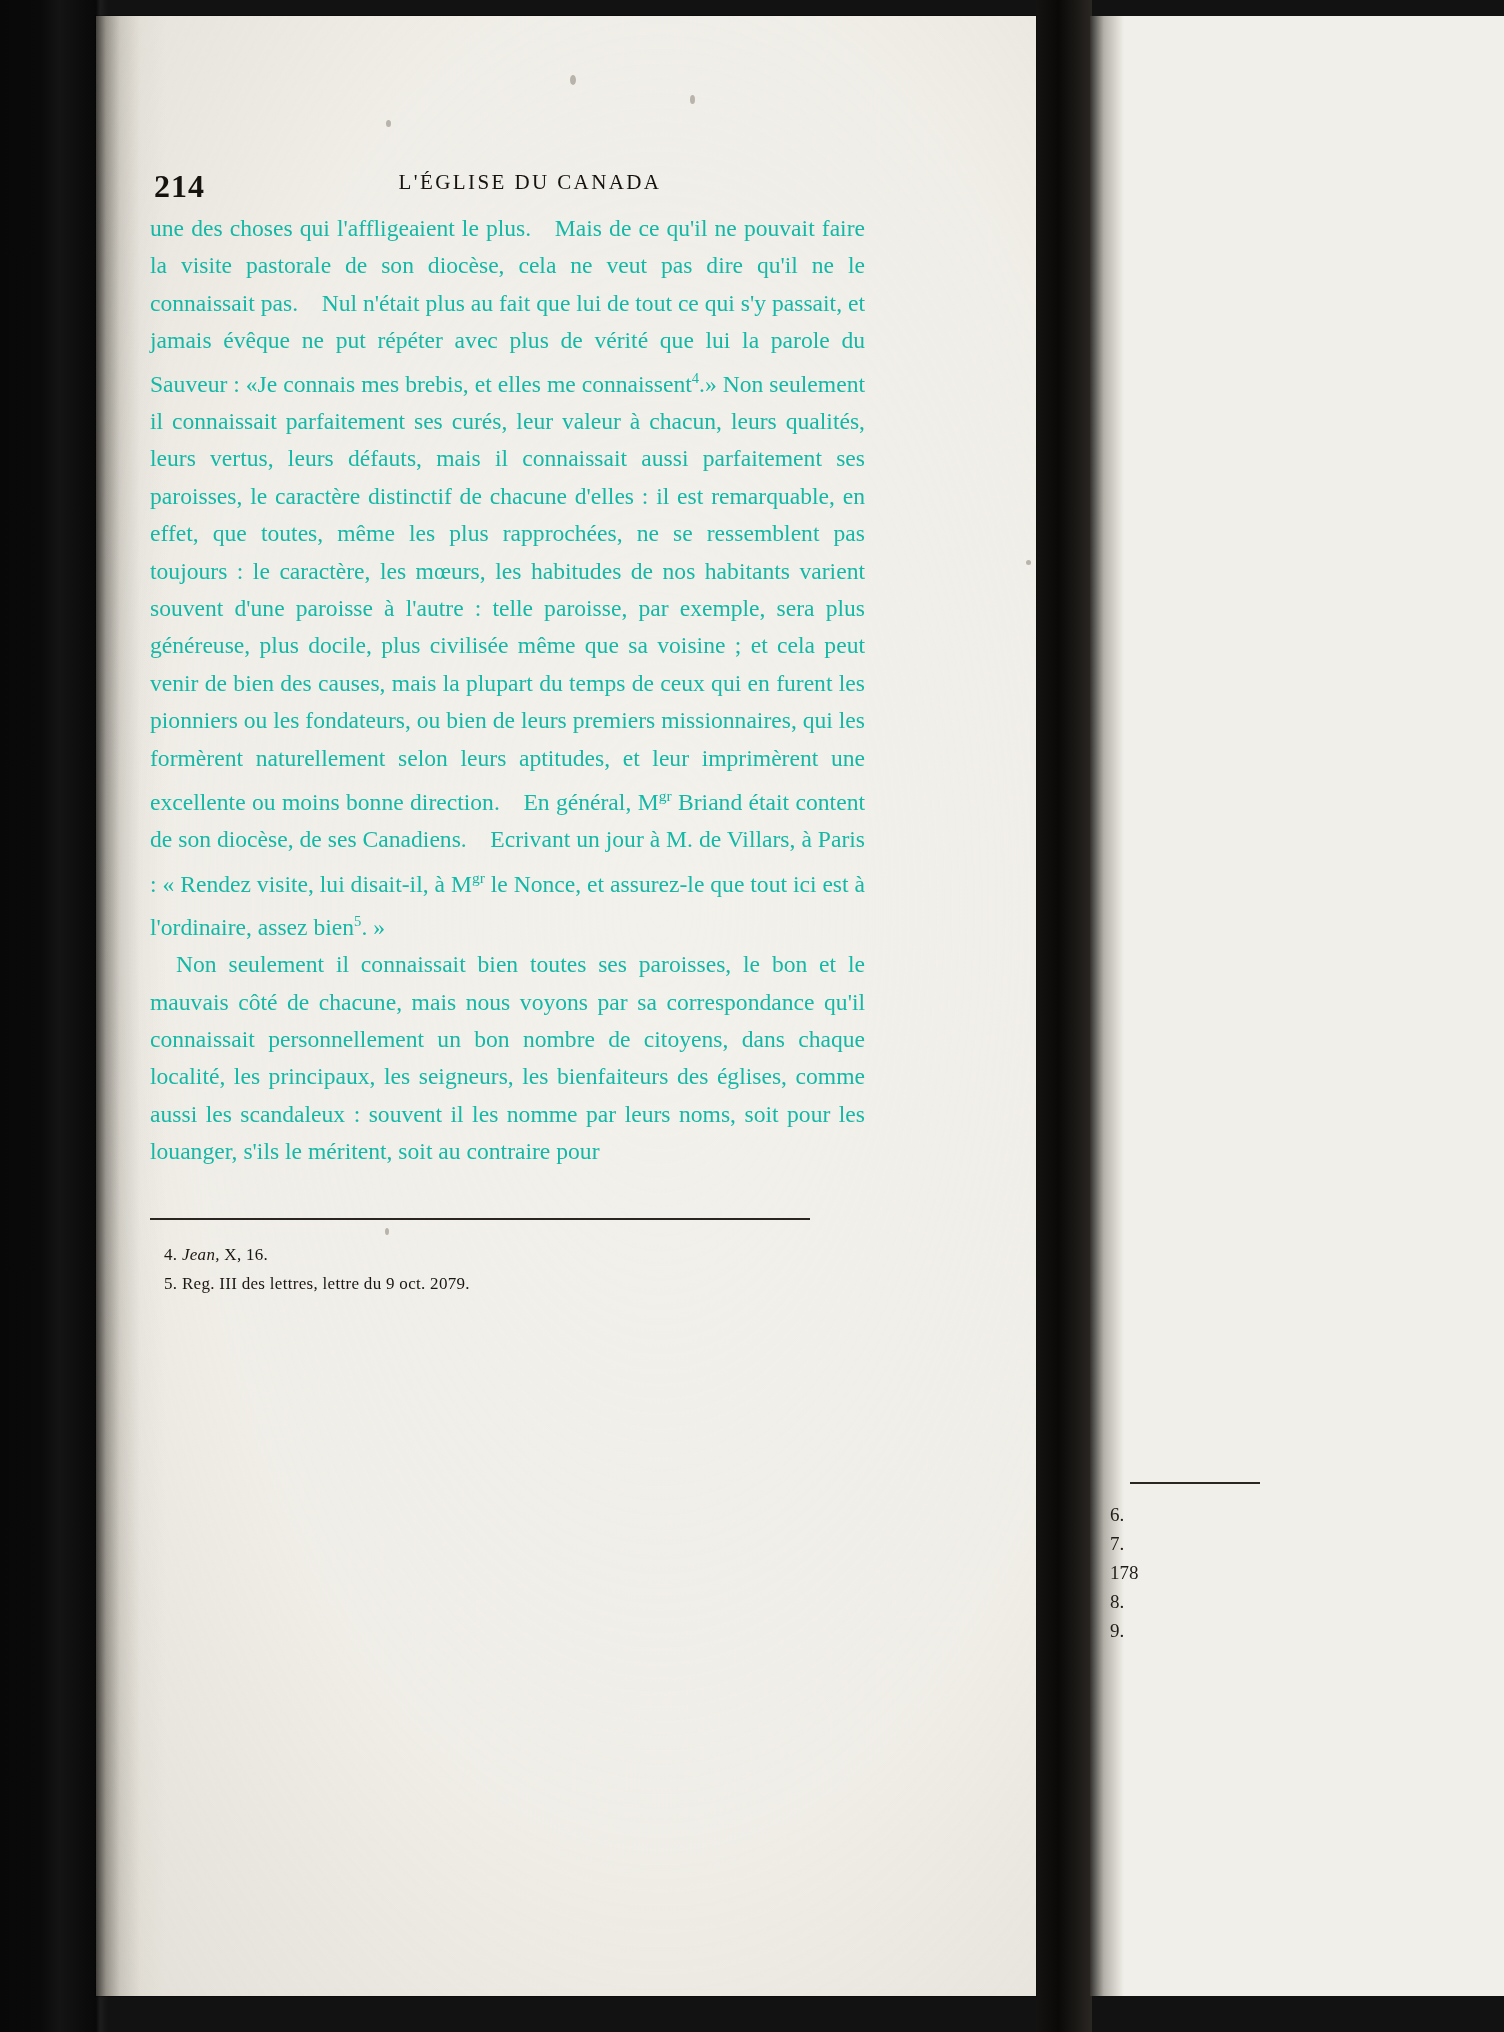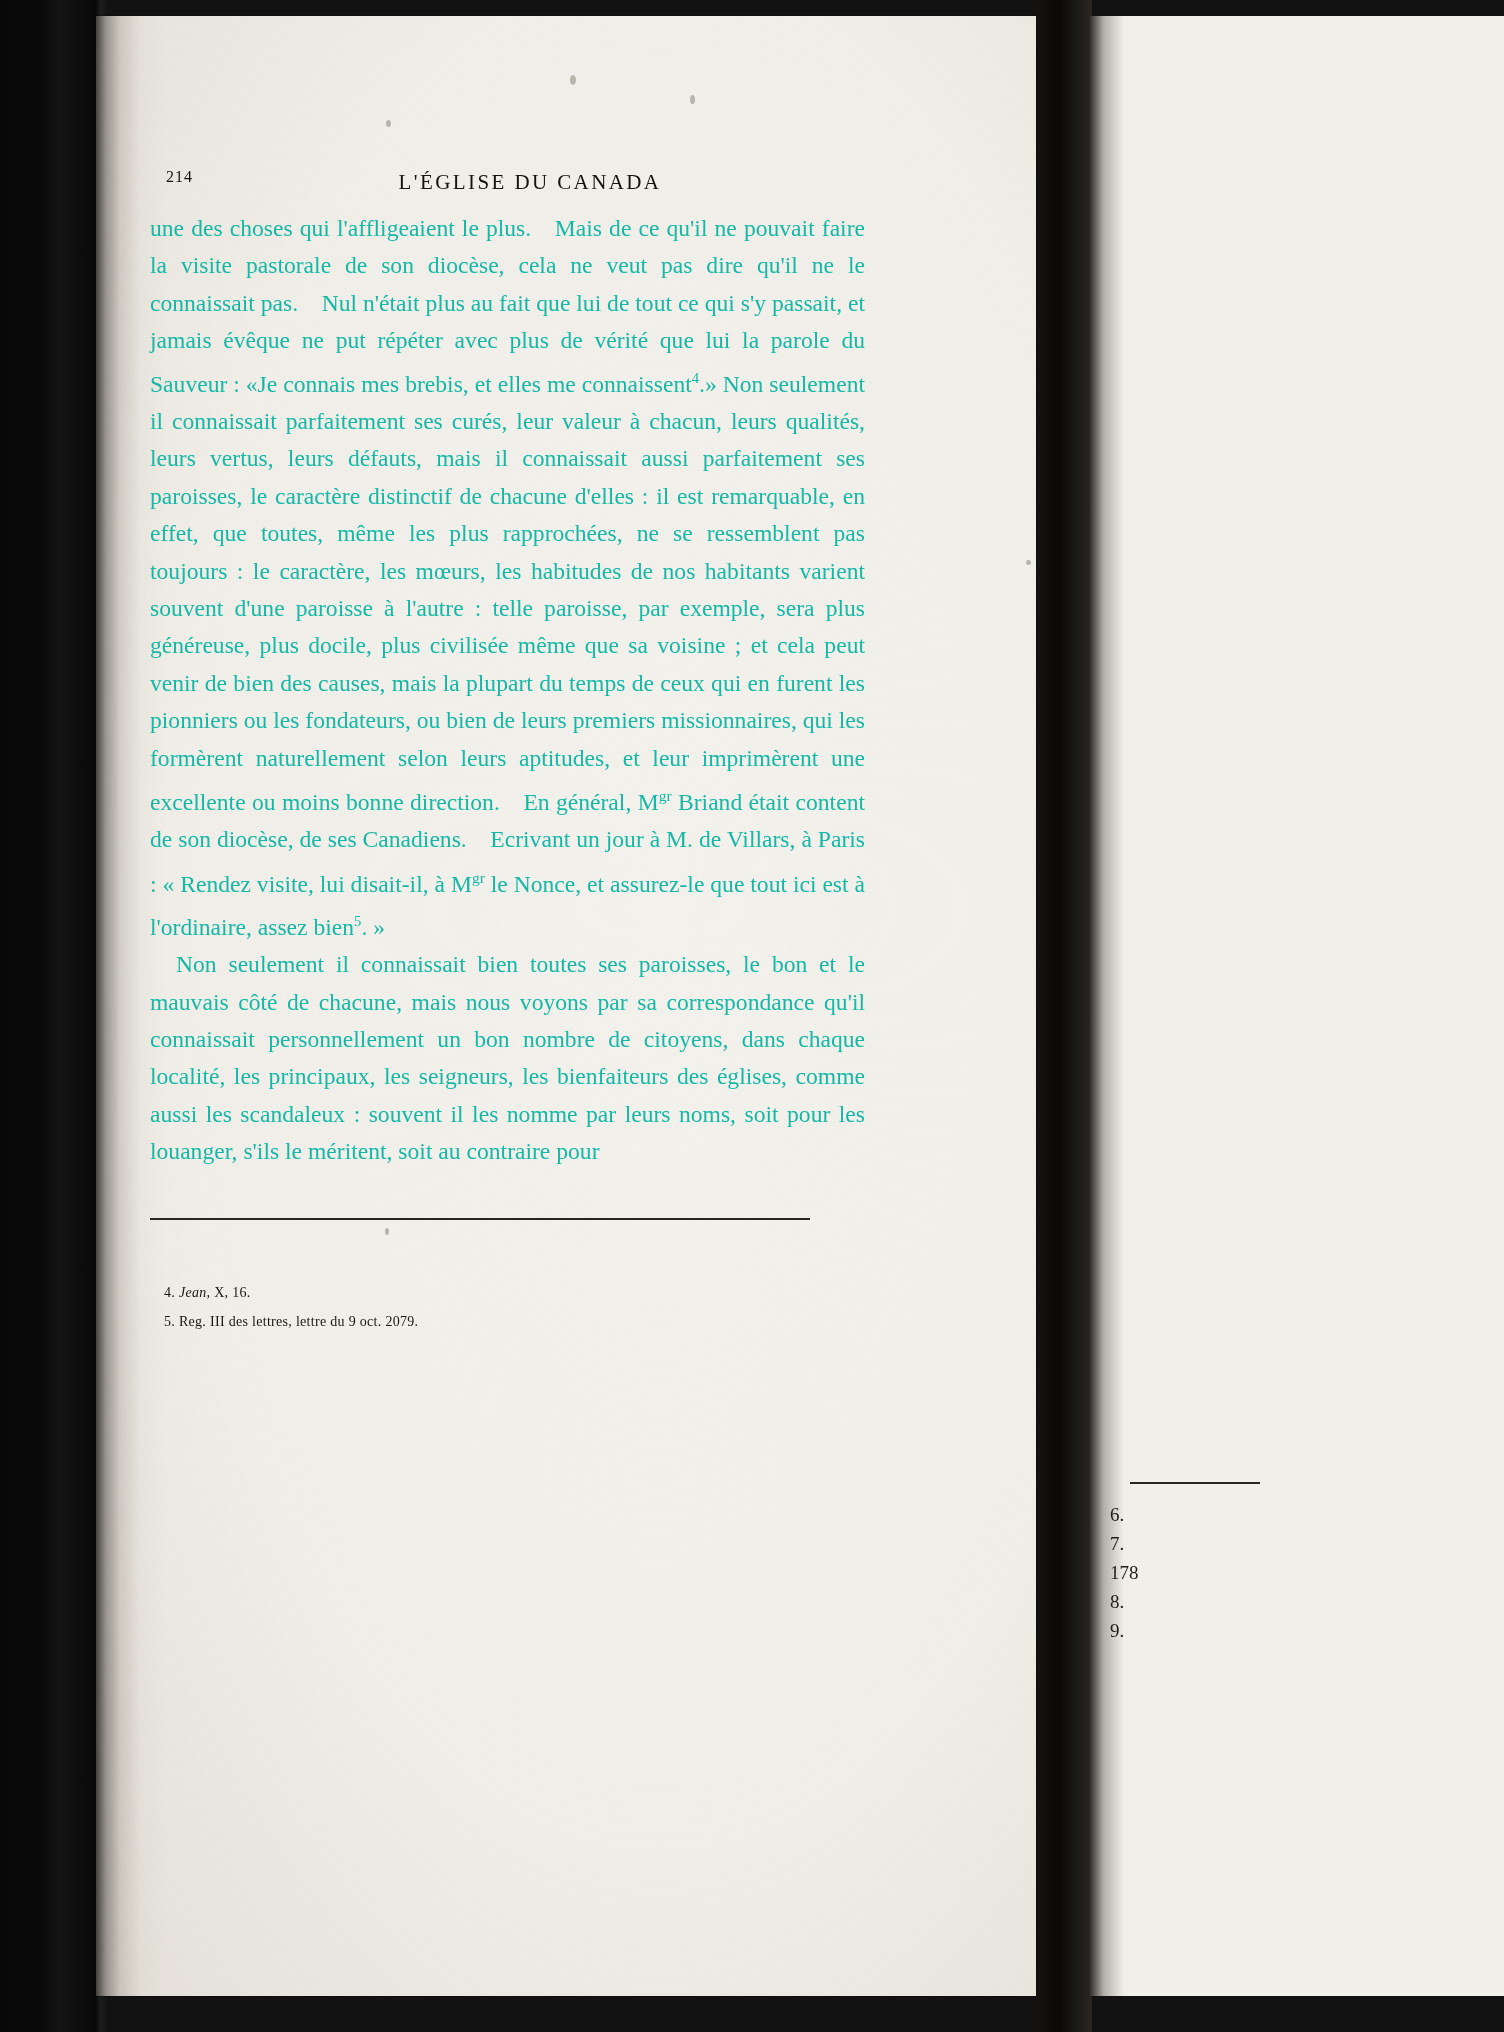--- a/index.html
+++ b/index.html
@@ -107,24 +107,25 @@
   .running-head {
     position: absolute;
     top: 168px;
     left: 0;
     width: 720px;
     height: 26px;
     color: #16130f;
   }
   .folio {
     position: absolute;
-    left: 16px;
-    top: 0;
-    font-size: 16px;
+    left: 4px;
+    top: 0;
+    font-size: 32px;
     letter-spacing: 1px;
+    font-weight: bold;
   }
   .head-title {
     position: absolute;
     left: 140px;
     top: 2px;
     width: 480px;
     text-align: center;
     font-size: 21px;
     letter-spacing: 2.4px;
   }
@@ -162,24 +163,23 @@
     top: 1218px;
     width: 660px;
     border-top: 2px solid #2a2520;
   }
 
   .footnotes {
     position: absolute;
     left: 14px;
     top: 1240px;
     width: 690px;
-    font-size: 14px;
+    font-size: 17px;
     line-height: 29px;
     color: #1a1712;
-    margin-top: 38px;
   }
   .footnotes .fn {
     white-space: nowrap;
     letter-spacing: 0.3px;
   }
   .footnotes em {
     font-style: italic;
   }
 
   

